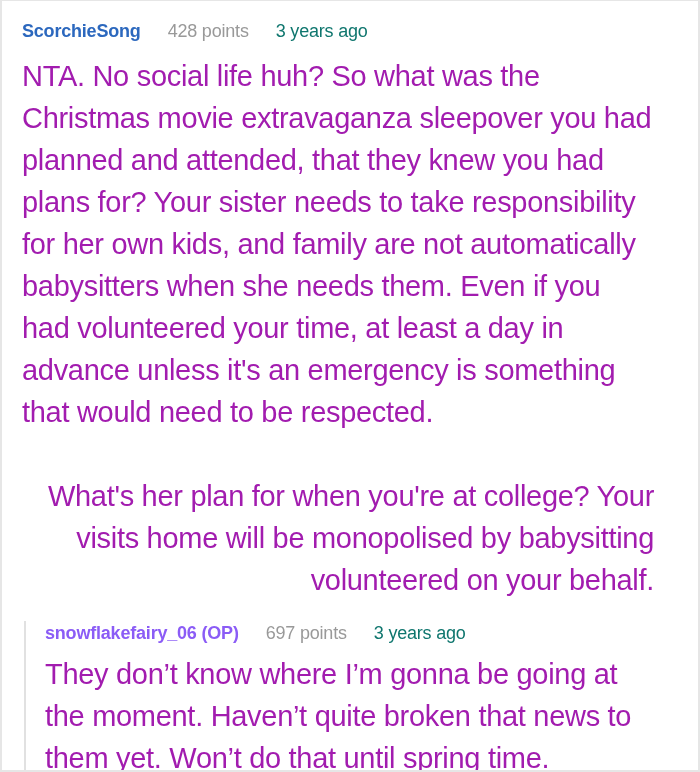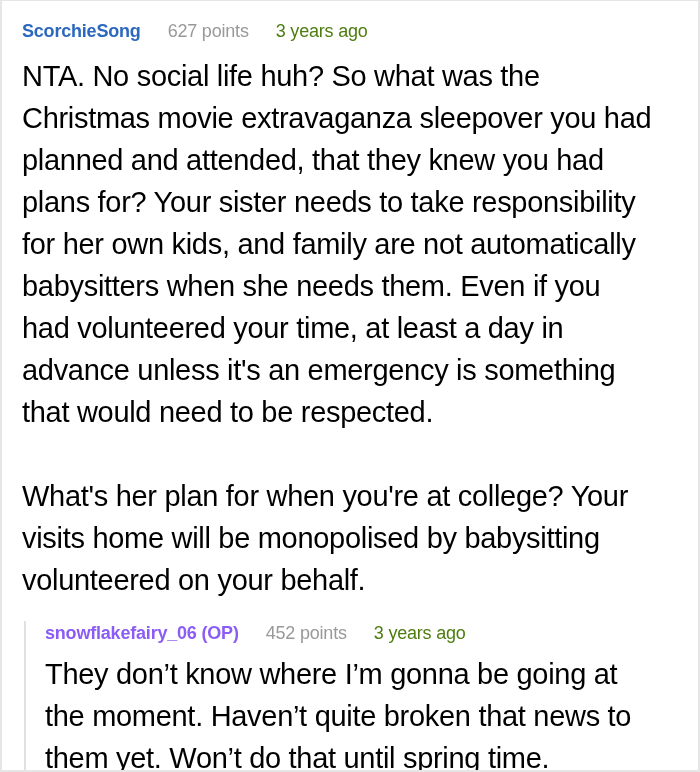--- a/index.html
+++ b/index.html
@@ -23,62 +23,62 @@
     gap: 27px;
     font-size: 18px;
     line-height: 24px;
     letter-spacing: -0.2px;
     white-space: nowrap;
   }
   .username { font-weight: 700; }
   .username.blue { color: #2c68be; }
   .username.orange { color: #8b5cf6; }
   .meta-points { color: #999999; font-weight: 400; }
-  .meta-time { color: #4d7c0f; font-weight: 400; }
+  .meta-time { color: #0f766e; font-weight: 400; }
   .comment-body {
     margin-top: 12px;
     font-size: 29px;
     line-height: 42px;
-    color: #000000;
+    color: #a21caf;
     letter-spacing: -0.3px;
     max-width: 632px;
   }
-  .comment-body p + p { margin-top: 42px; }
+  .comment-body p + p { margin-top: 42px; text-align: right; }
   .reply {
     margin-top: 20px;
     margin-left: 2px;
     border-left: 2px solid #e1e1e1;
     padding-left: 19px;
   }
   .reply .comment-body {
     margin-top: 8px;
     max-width: 612px;
   }
 </style>
 </head>
 <body>
 
 <div class="card">
 
   <div class="comment">
     <div class="comment-header">
       <span class="username blue">ScorchieSong</span>
-      <span class="meta-points">627 points</span>
+      <span class="meta-points">428 points</span>
       <span class="meta-time">3 years ago</span>
     </div>
     <div class="comment-body">
       <p>NTA. No social life huh? So what was the Christmas movie extravaganza sleepover you had planned and attended, that they knew you had plans for? Your sister needs to take responsibility for her own kids, and family are not automatically babysitters when she needs them. Even if you had volunteered your time, at least a day in advance unless it's an emergency is something that would need to be respected.</p>
       <p>What's her plan for when you're at college? Your visits home will be monopolised by babysitting volunteered on your behalf.</p>
     </div>
   </div>
 
   <div class="reply">
     <div class="comment-header">
       <span class="username orange">snowflakefairy_06 (OP)</span>
-      <span class="meta-points">452 points</span>
+      <span class="meta-points">697 points</span>
       <span class="meta-time">3 years ago</span>
     </div>
     <div class="comment-body">
       <p>They don’t know where I’m gonna be going at the moment. Haven’t quite broken that news to them yet. Won’t do that until spring time.</p>
     </div>
   </div>
 
 </div>
 
 </body></html>

